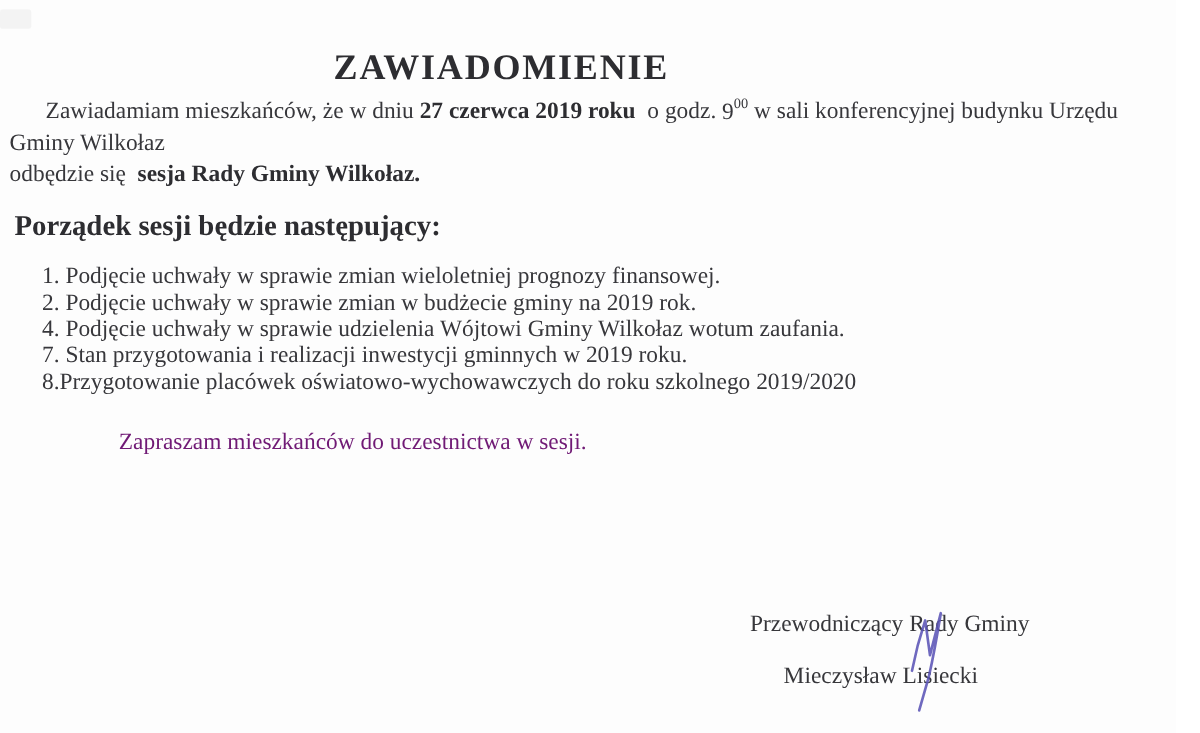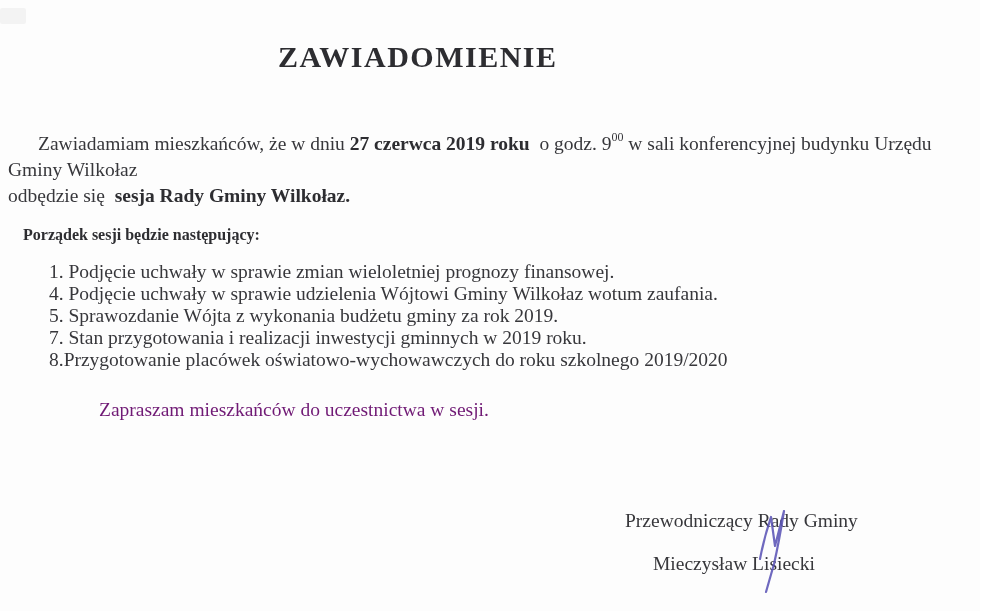--- a/index.html
+++ b/index.html
@@ -34,43 +34,42 @@
   .title-row { padding-top: 40px; }
   .doc-title {
     display: inline-block;
     margin-left: 270px;
     font-size: 30px;
     font-weight: bold;
     letter-spacing: 1.5px;
     color: #2c2c30;
   }
   .intro {
-    margin-top: 51px;
     font-size: 19.5px;
     line-height: 26px;
     text-indent: 30px;
     white-space: pre-wrap;
     color: #37373b;
   }
   .intro b, .agenda-heading, .doc-title { color: #2d2d31; }
   .hour sup {
     font-size: 12px;
     position: relative;
     top: -1px;
   }
   .agenda-heading {
     margin-top: 17px;
-    margin-left: 15px;
-    font-size: 16px;
+    margin-left: 4px;
+    font-size: 24px;
     font-weight: bold;
     font-family: Liberation Serif, serif;
   }
   .agenda-list {
     margin-top: 17px;
-    margin-left: 41px;
+    margin-left: 27px;
     font-size: 19.5px;
     line-height: 22px;
     color: #37373b;
   }
   .closing {
     margin-top: 28px;
     margin-left: 91px;
     font-size: 19.5px;
     color: #701a75;
   }
@@ -104,22 +103,22 @@
   <div class="title-row">
     <span class="doc-title">ZAWIADOMIENIE</span>
   </div>
 
   <p class="intro"><span>Zawiadamiam mieszkańców, że w dniu </span><b>27 czerwca 2019 roku</b><span>  o godz. </span><span class="hour"><span>9</span><sup>00</sup></span><span> w sali konferencyjnej budynku Urzędu Gminy Wilkołaz</span><br><span>odbędzie się  </span><b>sesja Rady Gminy Wilkołaz.</b></p>
 
   <div class="agenda-heading">Porządek sesji będzie następujący:</div>
 
   <div class="agenda-list">
     <div>1. Podjęcie uchwały w sprawie zmian wieloletniej prognozy finansowej.</div>
+    <div>2. Podjęcie uchwały w sprawie zmian w budżecie gminy na 2019 rok.</div>
     <div>4. Podjęcie uchwały w sprawie udzielenia Wójtowi Gminy Wilkołaz wotum zaufania.</div>
-    <div>5. Sprawozdanie Wójta z wykonania budżetu gminy za rok 2019.</div>
     <div>7. Stan przygotowania i realizacji inwestycji gminnych w 2019 roku.</div>
     <div>8.Przygotowanie placówek oświatowo-wychowawczych do roku szkolnego 2019/2020</div>
   </div>
 
   <div class="closing">Zapraszam mieszkańców do uczestnictwa w sesji.</div>
 
   <div class="signature-block">
     <div class="signature-role">Przewodniczący Rady Gminy</div>
     <div class="signature-name">Mieczysław Lisiecki</div>
   </div>

